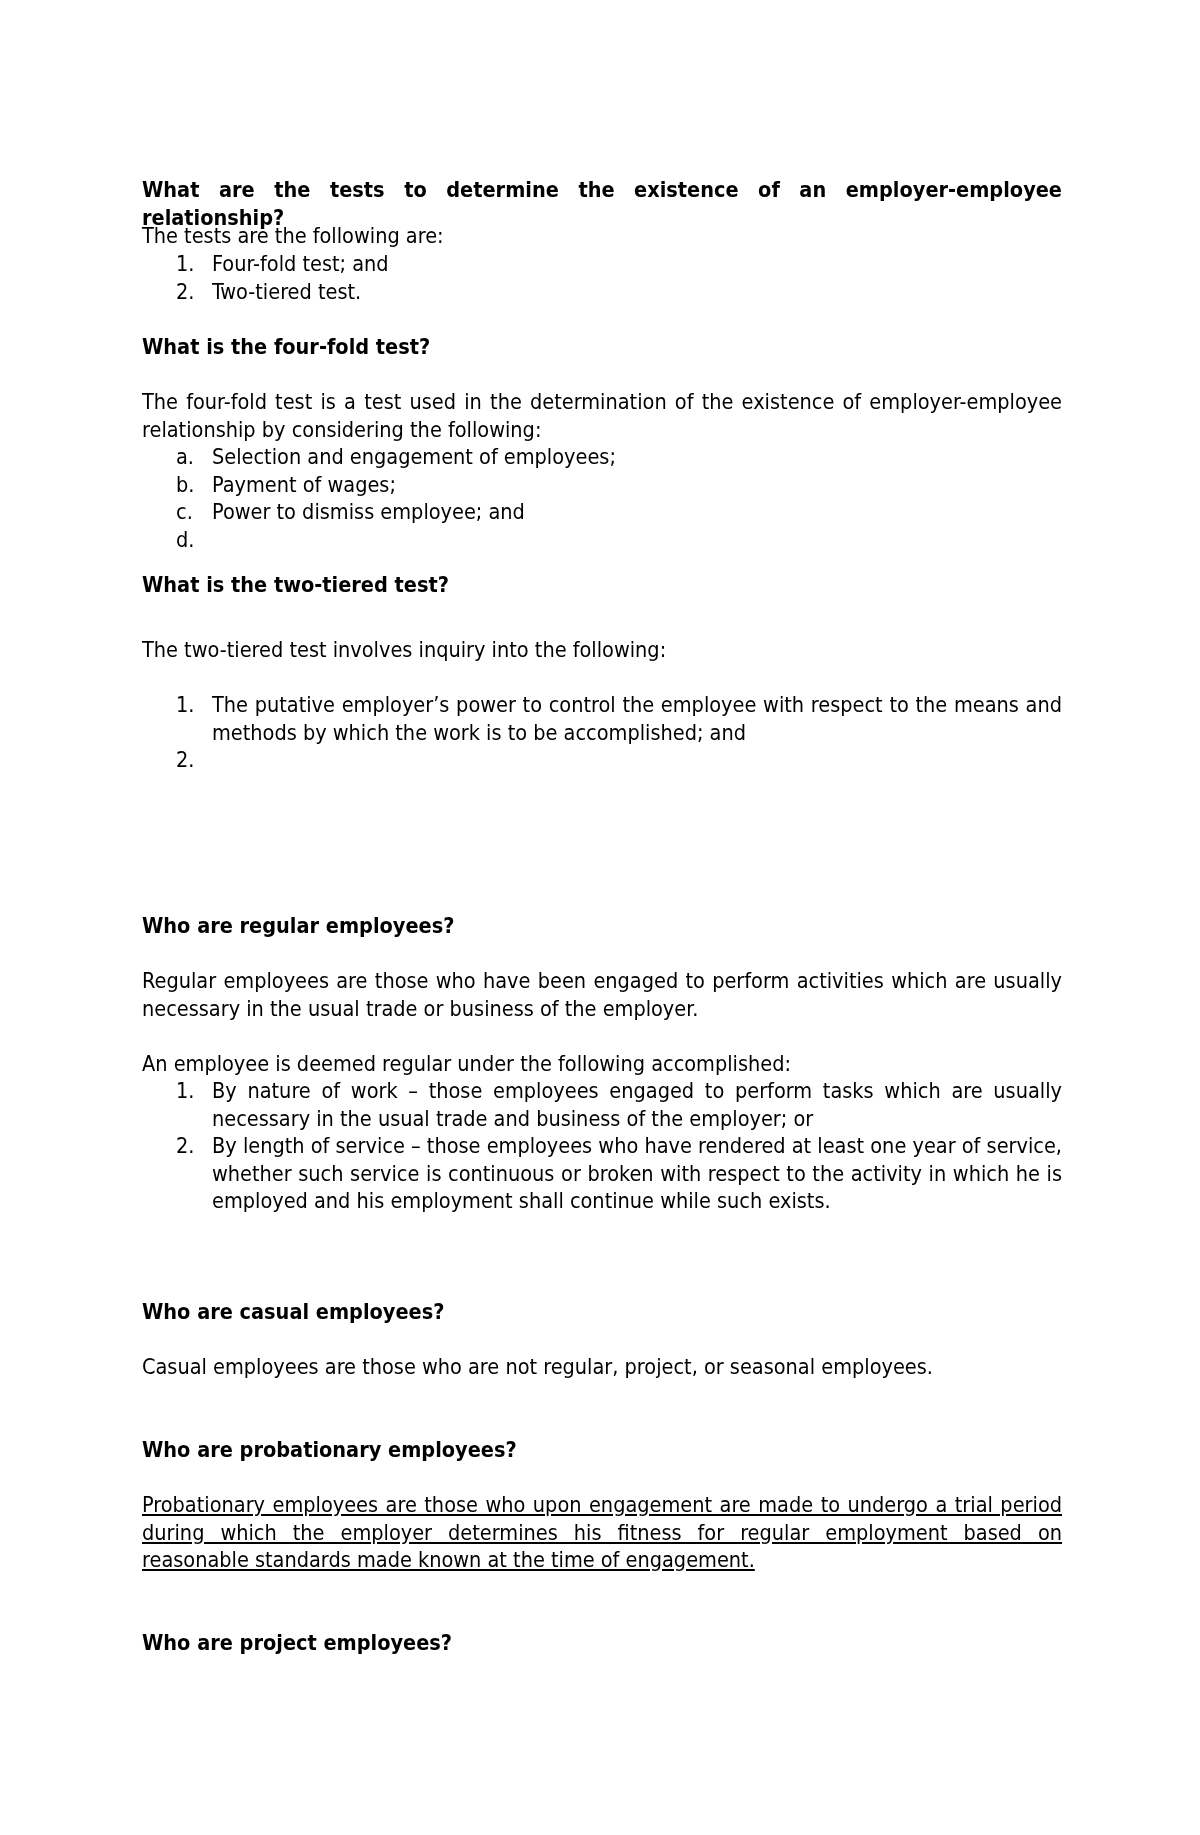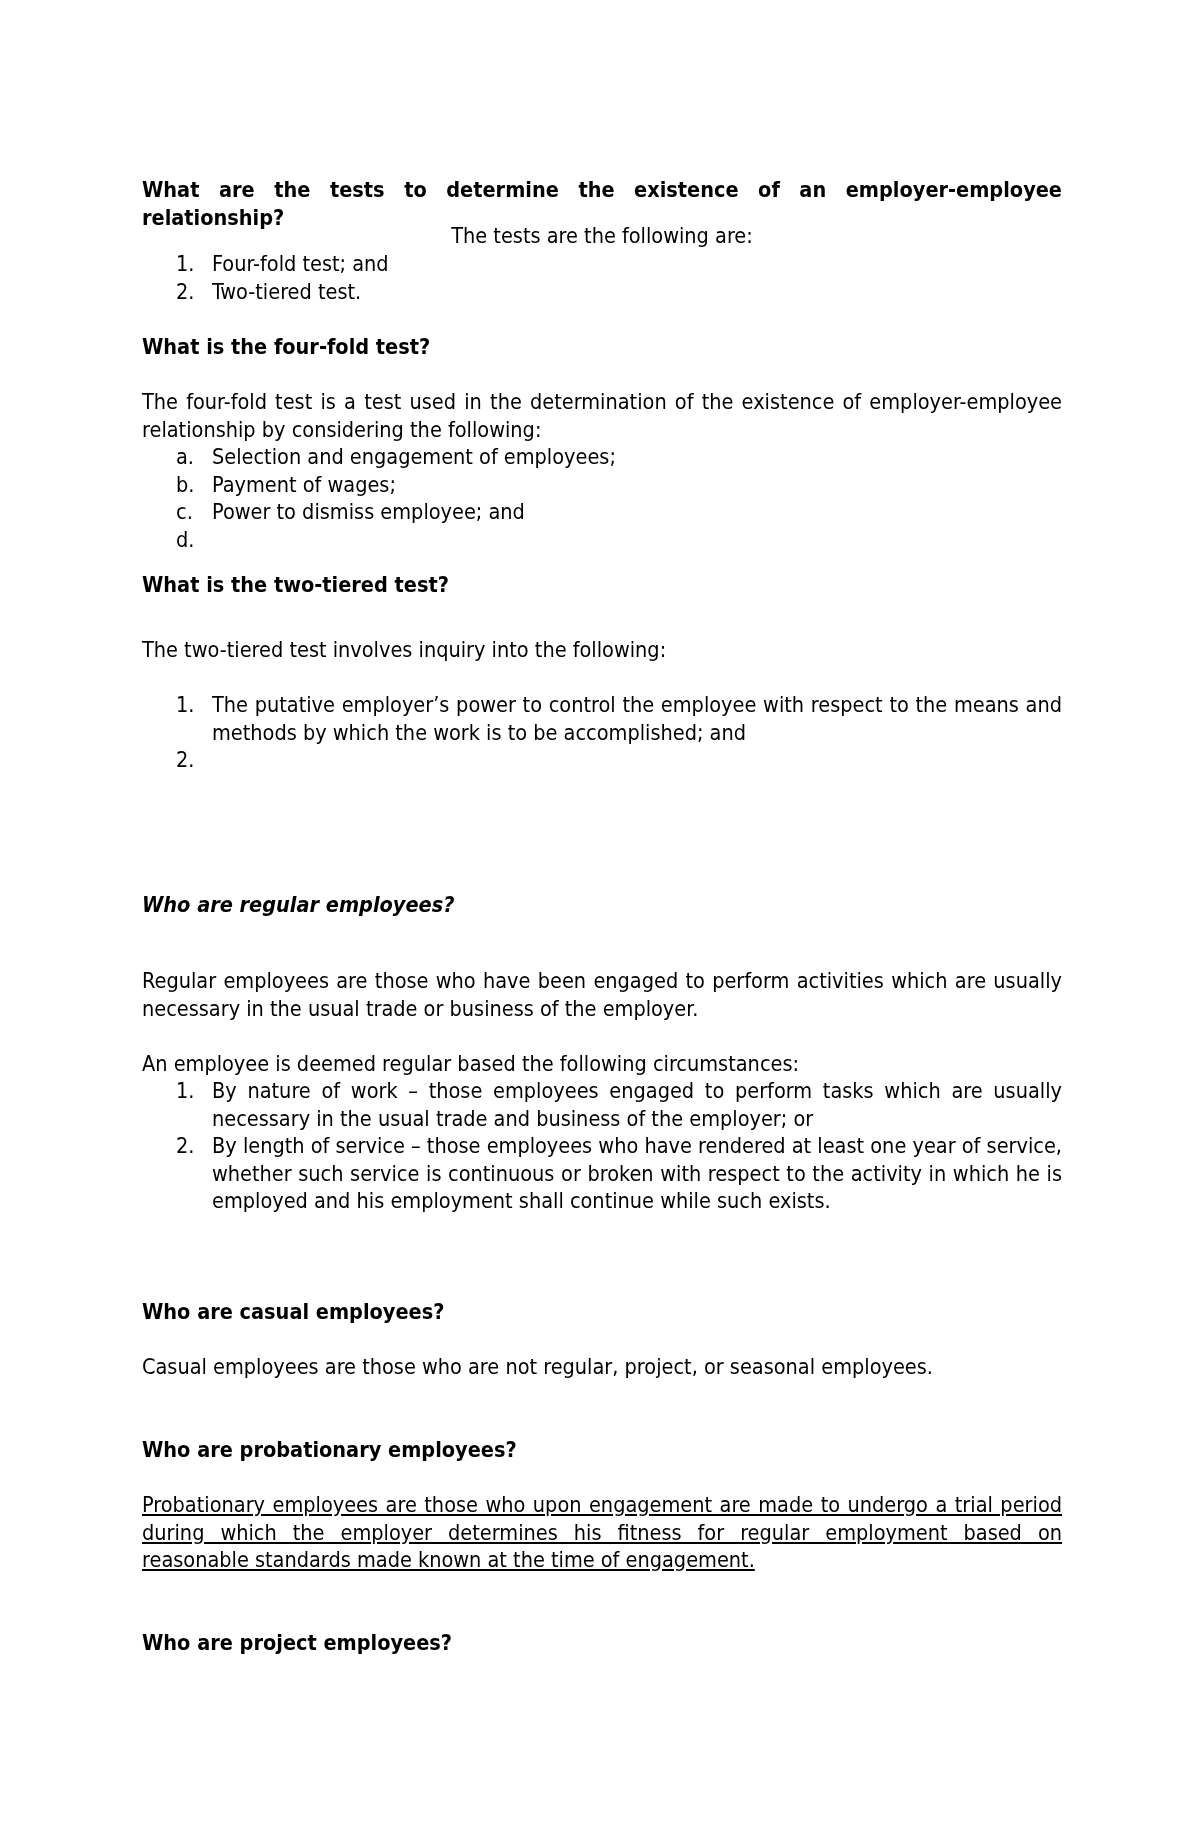--- a/index.html
+++ b/index.html
@@ -39,21 +39,21 @@
       top: 0;
     }
     .abs { position: absolute; left: 0; width: 920px; }
   </style>
 </head>
 <body>
 
 <div class="page">
 
   <p class="abs heading h-wide" style="top:0px;margin-top:36px;">What are the tests to determine the existence of an employer-employee relationship?</p>
-  <p class="abs" style="top:82px;text-align:center;">The tests are the following are:</p>
+  <p class="abs" style="top:82px;">The tests are the following are:</p>
   <ol class="list abs" style="top:110px;">
     <li><span class="marker">1.</span><span>Four-fold test; and</span></li>
     <li><span class="marker">2.</span><span>Two-tiered test.</span></li>
   </ol>
 
   <p class="abs heading" style="top:193px;">What is the four-fold test?</p>
   <p class="abs justify" style="top:248px;">The four-fold test is a test used in the determination of the existence of employer-employee relationship by considering the following:</p>
   <ol class="list abs" style="top:303px;">
     <li><span class="marker">a.</span><span>Selection and engagement of employees;</span></li>
     <li><span class="marker">b.</span><span>Payment of wages;</span></li>
@@ -61,23 +61,23 @@
     <li><span class="marker">d.</span></li>
   </ol>
 
   <p class="abs heading" style="top:431px;">What is the two-tiered test?</p>
   <p class="abs" style="top:496px;">The two-tiered test involves inquiry into the following:</p>
   <ol class="list abs" style="top:551px;">
     <li><span class="marker">1.</span><span>The putative employer’s power to control the employee with respect to the means and methods by which the work is to be accomplished; and</span></li>
     <li><span class="marker">2.</span></li>
   </ol>
 
-  <p class="abs heading" style="top:751px;font-style:italic;">Who are regular employees?</p>
+  <p class="abs heading" style="top:772px;">Who are regular employees?</p>
   <p class="abs justify" style="top:827px;">Regular employees are those who have been engaged to perform activities which are usually necessary in the usual trade or business of the employer.</p>
-  <p class="abs" style="top:910px;">An employee is deemed regular based the following circumstances:</p>
+  <p class="abs" style="top:910px;">An employee is deemed regular under the following accomplished:</p>
   <ol class="list abs" style="top:937px;">
     <li><span class="marker">1.</span><span>By nature of work – those employees engaged to perform tasks which are usually necessary in the usual trade and business of the employer; or</span></li>
     <li><span class="marker">2.</span><span>By length of service – those employees who have rendered at least one year of service, whether such service is continuous or broken with respect to the activity in which he is employed and his employment shall continue while such exists.</span></li>
   </ol>
 
   <p class="abs heading" style="top:1158px;">Who are casual employees?</p>
   <p class="abs justify" style="top:1213px;">Casual employees are those who are not regular, project, or seasonal employees.</p>
 
   <p class="abs heading" style="top:1296px;">Who are probationary employees?</p>
   <p class="abs justify" style="top:1351px;text-decoration:underline;">Probationary employees are those who upon engagement are made to undergo a trial period during which the employer determines his fitness for regular employment based on reasonable standards made known at the time of engagement.</p>

